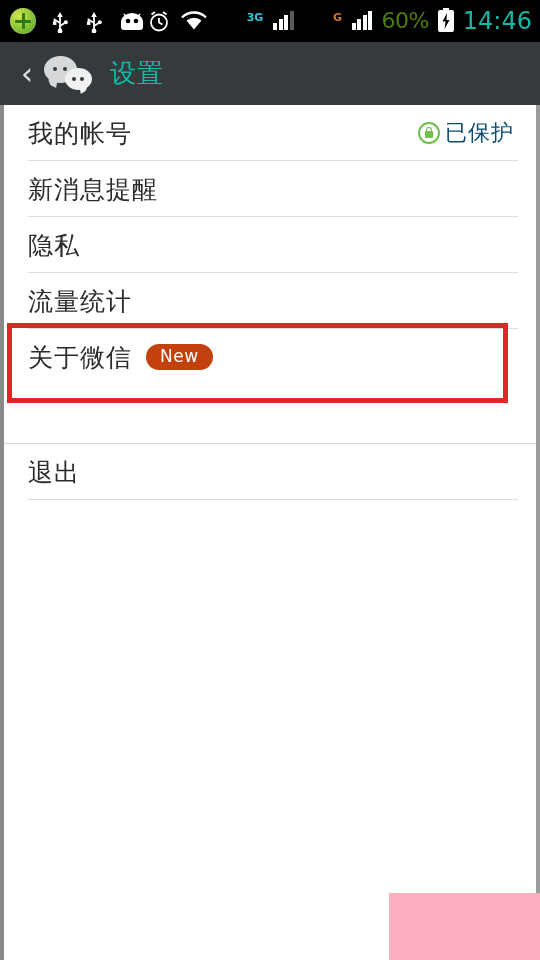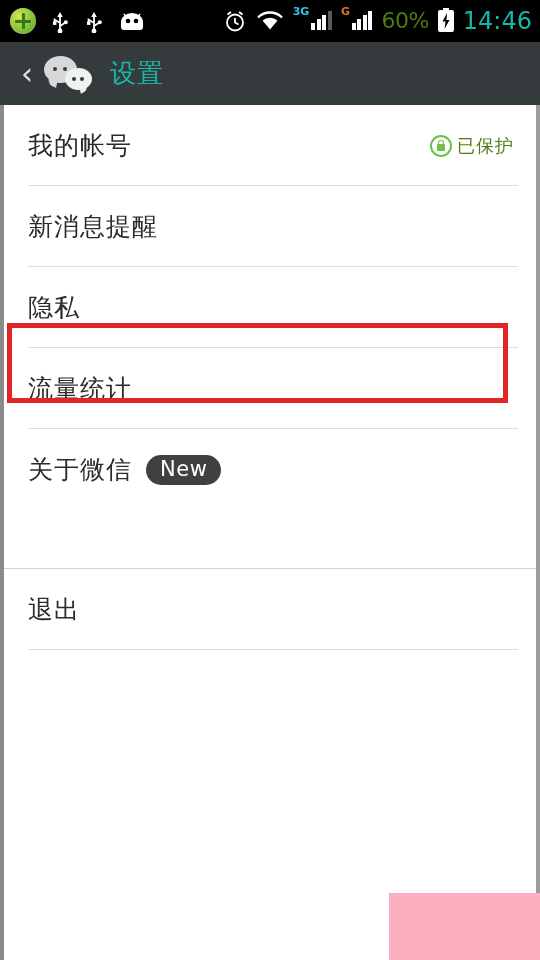--- a/index.html
+++ b/index.html
@@ -58,21 +58,21 @@
   .icon-plusapp::before,
   .icon-plusapp::after {
     content: "";
     position: absolute;
     background: #2f7a1e;
     border-radius: 1px;
   }
   .icon-plusapp::before { left: 50%; top: 5px; width: 3px; height: 16px; margin-left: -1.5px; }
   .icon-plusapp::after  { top: 50%; left: 5px; height: 3px; width: 16px; margin-top: -1.5px; }
 
-  .net-group { display: flex; gap: 2px; }
+  .net-group { display: flex; align-items: flex-end; gap: 10px; margin-left: 30px; }
   .net-label {
     font-size: 11px;
     font-weight: bold;
     line-height: 1;
     position: relative;
     top: -7px;
     font-family: "DejaVu Sans", "Liberation Sans", sans-serif;
   }
   .net-label.g3 { color: #36c6e0; }
   .net-label.g1 { color: #d4752e; }
@@ -187,21 +187,21 @@
     position: absolute;
     left: 4px; top: 105px;
     width: 532px;
     background: #ffffff;
   }
   .group { background: #ffffff; }
   .spacer { height: 58px; background: #ffffff; }
 
   .row {
     position: relative;
-    height: 81px;
+    height: 56px;
     display: flex;
     align-items: center;
     box-sizing: border-box;
     padding: 0 22px 0 24px;
     background: #ffffff;
   }
   .row .label {
     font-size: 25px;
     color: #2b2b2b;
     letter-spacing: 1px;
@@ -218,22 +218,22 @@
     background: #d4d4d4;
   }
 
   .row-right {
     margin-left: auto;
     display: flex;
     align-items: center;
     gap: 5px;
   }
   .status-text {
-    font-size: 18px;
-    color: #4d7c0f;
+    font-size: 22px;
+    color: #0c4a6e;
     letter-spacing: 1px;
     text-align: center;
   }
   .lock-icon {
     width: 22px; height: 22px;
     border: 2px solid #6fc04a;
     border-radius: 50%;
     position: relative;
     box-sizing: border-box;
     background: #ffffff;
@@ -254,23 +254,23 @@
     margin-left: -3px;
     width: 6px; height: 5px;
     border: 1.5px solid #6fc04a;
     border-bottom: none;
     border-radius: 4px 4px 0 0;
     box-sizing: border-box;
   }
 
   .new-badge {
     margin-left: 14px;
-    background: #404040;
+    background: #c2410c;
     color: #ffffff;
-    font-size: 21px;
+    font-size: 17px;
     padding: 4px 14px 5px 14px;
     border-radius: 16px;
     line-height: 1;
     letter-spacing: 0.5px;
     font-family: "DejaVu Sans", "Liberation Sans", sans-serif;
   }
 
   
   #highlight-box {
     position: absolute;

